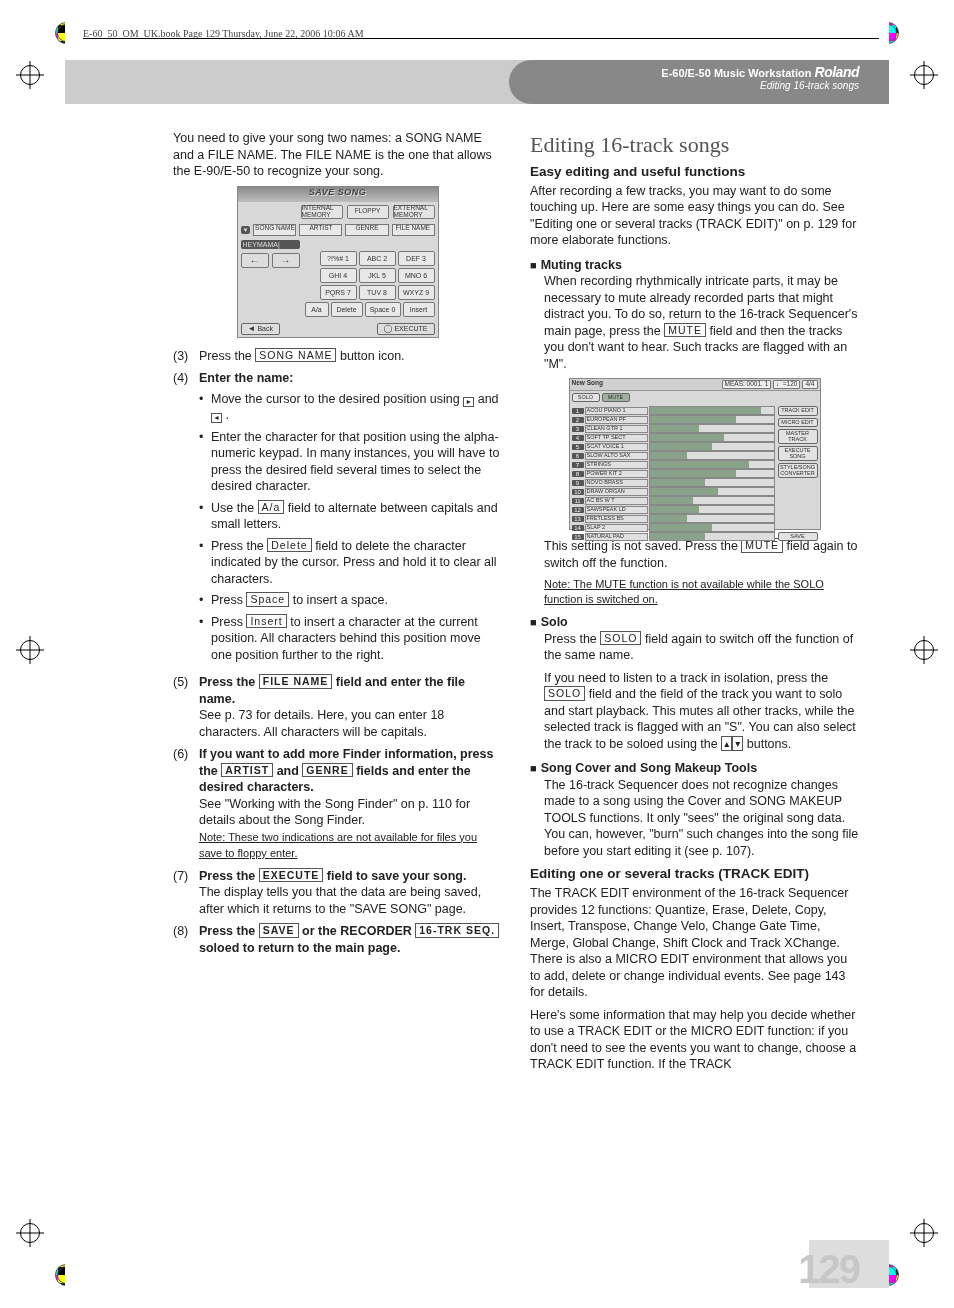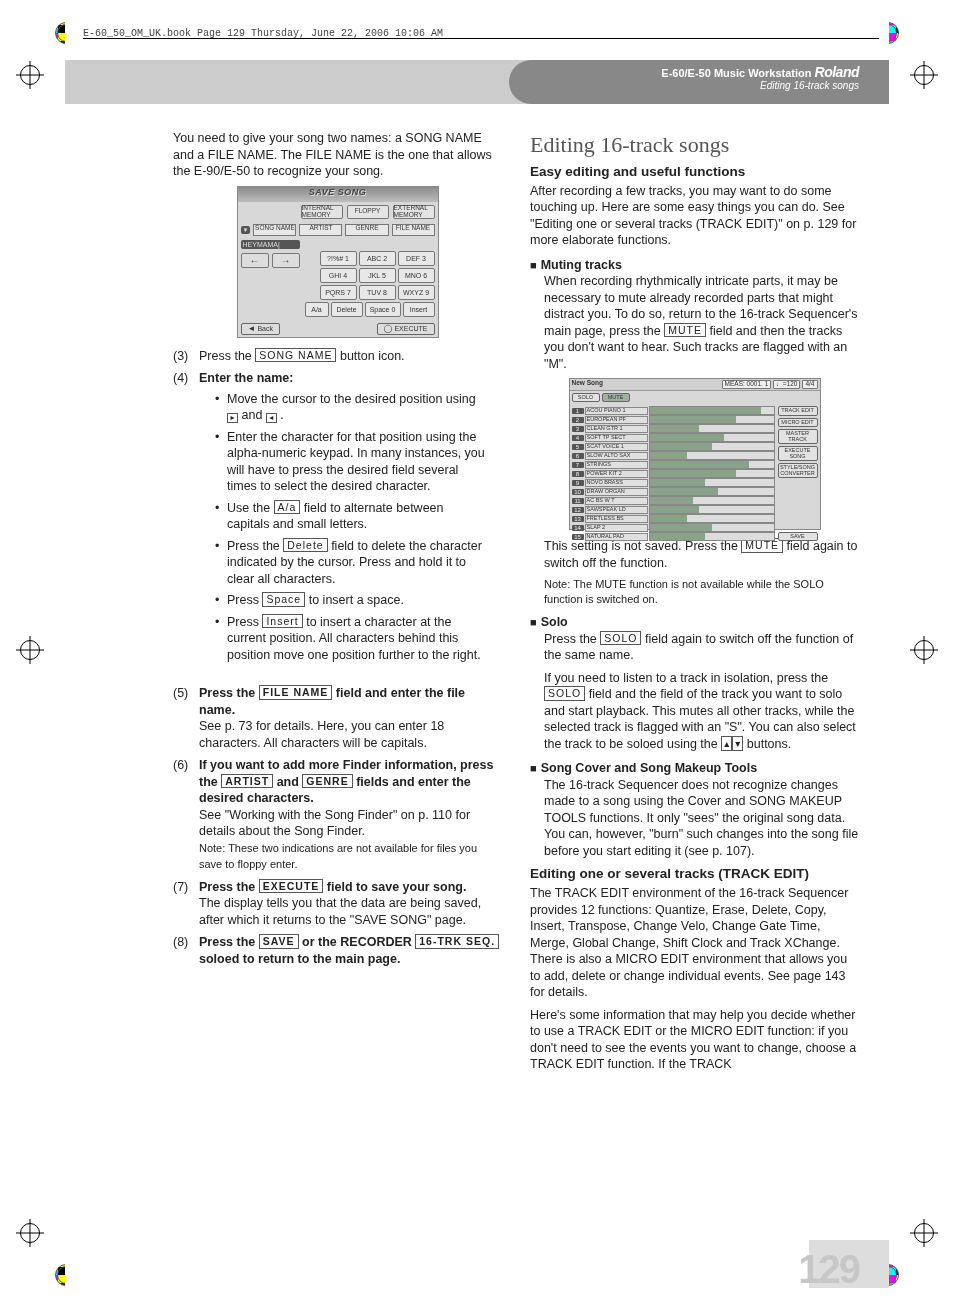--- a/index.html
+++ b/index.html
@@ -35,21 +35,21 @@
   .cd-tl{top:22px;left:55px;} .cd-tr{top:22px;right:55px;}
   .cd-bl{bottom:22px;left:55px;} .cd-br{bottom:22px;right:55px;}
 
   .page {
     position: absolute;
     top: 20px; left: 65px; right: 65px; bottom: 20px;
     background:#fff;
   }
   .book-header {
     position:absolute; top:8px; left:18px; font-size:10px; color:#444;
-    font-family: Liberation Mono, monospace;
+    font-family: Liberation Serif, serif;
   }
   .hr-top {
     position:absolute; top:18px; left:18px; right:10px; height:1px; background:#000;
   }
   .gray-bar {
     position:absolute; top:40px; left:0; right:0; height:44px; background:#ccc;
   }
   .header-tab {
     position:absolute; top:40px; right:0; height:44px; width:380px;
     background:#888; border-top-left-radius:22px; border-bottom-left-radius:22px;
@@ -75,33 +75,33 @@
   }
   h3.sub { font-size:13.5px; font-weight:bold; margin:4px 0 2px 0; font-family:"Trebuchet MS",Arial,sans-serif;}
   .blk-head { font-weight:bold; margin-top:8px; }
   .blk-head::before { content:"■"; font-size:11px; margin-right:4px; }
   .indent1 { margin-left:14px; }
   p { margin: 0 0 6px 0; }
   ol { margin:0; padding:0; list-style:none; }
   ol > li { margin-bottom:6px; display:flex; }
   ol > li > .num { width:26px; flex:none; }
   ol > li > .body { flex:1; }
-  ul.bul { margin:16px; padding:0; list-style:none; }
+  ul.bul { margin:0; padding:0; list-style:none; }
   ul.bul > li { margin-bottom:5px; position:relative; padding-left:12px;}
   ul.bul > li::before { content:"•"; position:absolute; left:0; }
   .btn {
     display:inline-block; border:1px solid #555; padding:0 3px; font-size:10.5px;
     font-family: Arial, sans-serif; letter-spacing:1px; vertical-align:1px;
     line-height:1.2;
   }
   .keycap {
     display:inline-block; border:1px solid #555; padding:0 2px; font-size:10px;
     font-family: Arial, sans-serif; vertical-align:1px;
   }
-  .note { font-size:11px; }
+  .note { font-size:11px;text-decoration:underline; }
   .bold { font-weight:bold; }
 
   .screenshot {
     width:200px; margin:6px auto 10px auto; border:1px solid #888;
     background: #d8d8d8; font-size:7px; color:#333; font-family:Arial,sans-serif;
     line-height:1;
   }
   .ss-save { height:150px; position:relative;}
   .ss-track { width:250px; height:150px; position:relative;}
   .ss-title { background: linear-gradient(#8a8a8a,#bdbdbd); height:14px; text-align:center;

